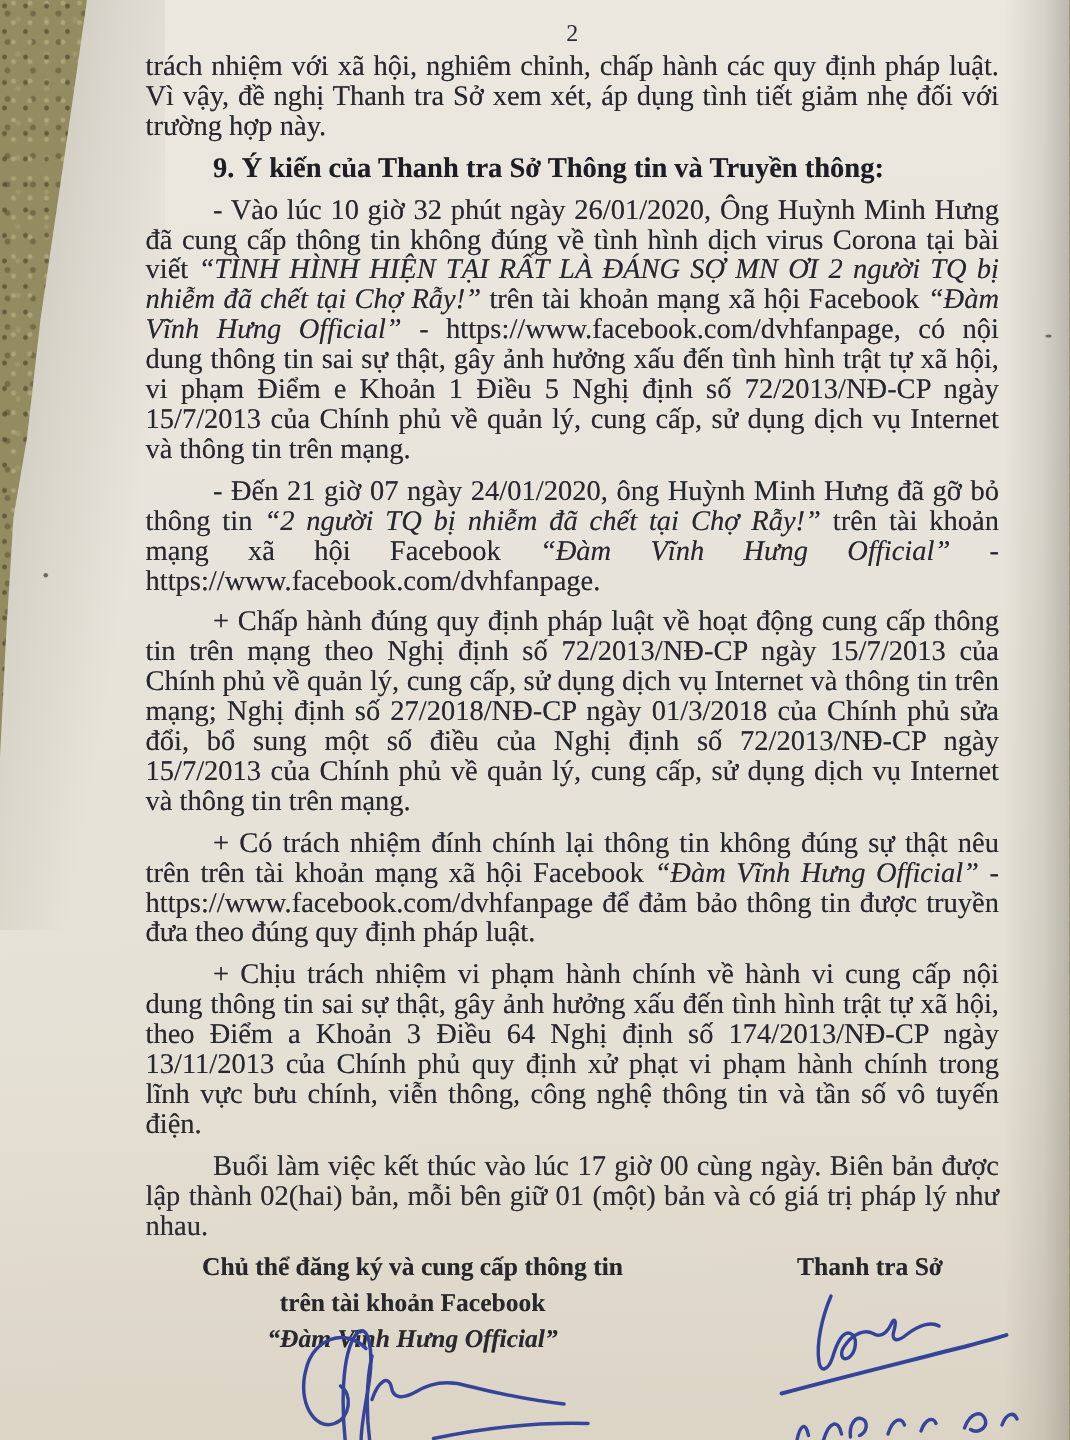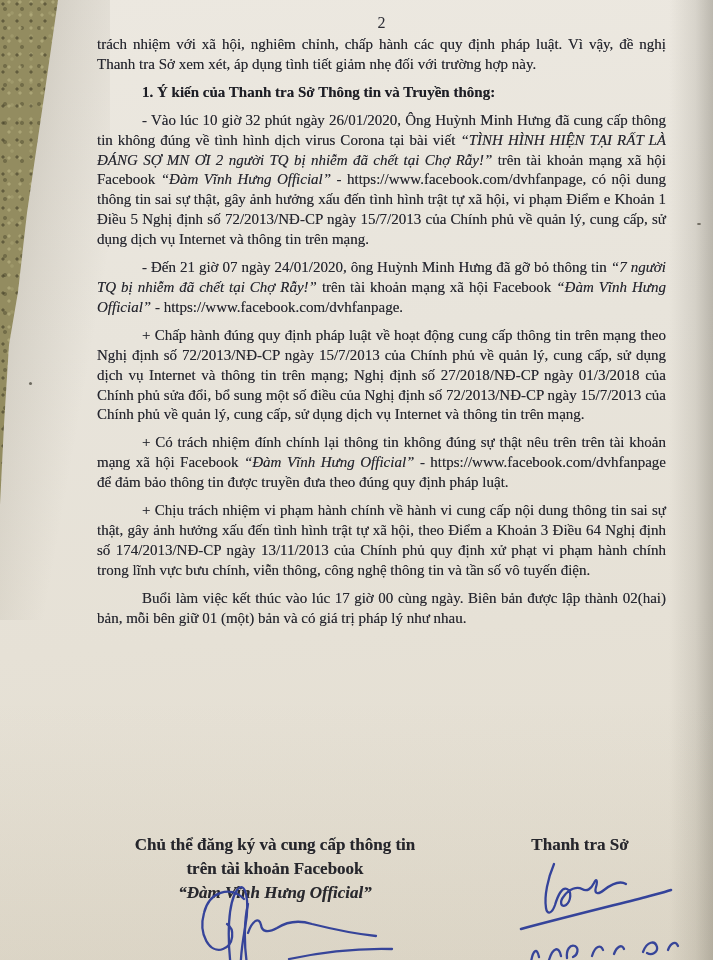--- a/index.html
+++ b/index.html
@@ -36,21 +36,21 @@
     position: absolute; left: 0; bottom: 0; width: 713px; height: 260px;
     background: linear-gradient(180deg, rgba(150,138,110,0) 0%, rgba(150,138,110,.10) 100%);
     pointer-events: none;
   }
   .page-number {
     position: absolute; left: 97px; top: 14px; width: 569px;
     text-align: center; font-size: 16px; color: #2b2c34;
   }
   .body-text {
     position: absolute; left: 97px; top: 35px; width: 569px;
-    font-size: 15px; line-height: 19.9px; color: #26272f;
+    font-size: 19px; line-height: 19.9px; color: #26272f;
     text-shadow: 0 0 .4px rgba(38,39,47,.55);
   }
   .para { margin: 0 0 8px 0; text-align: justify; }
   .para.indent { text-indent: 45px; }
   .para.bold { font-weight: bold; color: #1d1e25; margin-top: 3px; }
   .it { font-style: italic; }
   .bd { font-weight: bold; }
   .sig-left {
     position: absolute; left: 110px; top: 833px; width: 330px;
     text-align: center; font-weight: bold; font-size: 17px; line-height: 24px;
@@ -66,23 +66,23 @@
   .speck { position: absolute; border-radius: 50%; background: #6d6a60; }
 </style>
 </head>
 <body>
 
 <div class="paper">
   <div class="page-number">2</div>
 
   <div class="body-text" id="doc-body">
       <p class="para"><span>trách nhiệm với xã hội, nghiêm chỉnh, chấp hành các quy định pháp luật. Vì vậy, đề nghị Thanh tra Sở xem xét, áp dụng tình tiết giảm nhẹ đối với trường hợp này.</span></p>
-      <p class="para indent bold"><span class="bd">1. Ý kiến của Thanh tra Sở Thông tin và Truyền thông:</span></p>
+      <p class="para indent bold"><span class="bd">9. Ý kiến của Thanh tra Sở Thông tin và Truyền thông:</span></p>
       <p class="para indent"><span>- Vào lúc 10 giờ 32 phút ngày 26/01/2020, Ông Huỳnh Minh Hưng đã cung cấp thông tin không đúng về tình hình dịch virus Corona tại bài viết </span><span class="it">“TÌNH HÌNH HIỆN TẠI RẤT LÀ ĐÁNG SỢ MN ƠI 2 người TQ bị nhiễm đã chết tại Chợ Rẫy!”</span><span> trên tài khoản mạng xã hội Facebook </span><span class="it">“Đàm Vĩnh Hưng Official”</span><span> - https://www.facebook.com/dvhfanpage, có nội dung thông tin sai sự thật, gây ảnh hưởng xấu đến tình hình trật tự xã hội, vi phạm Điểm e Khoản 1 Điều 5 Nghị định số 72/2013/NĐ-CP ngày 15/7/2013 của Chính phủ về quản lý, cung cấp, sử dụng dịch vụ Internet và thông tin trên mạng.</span></p>
-      <p class="para indent"><span>- Đến 21 giờ 07 ngày 24/01/2020, ông Huỳnh Minh Hưng đã gỡ bỏ thông tin </span><span class="it">“7 người TQ bị nhiễm đã chết tại Chợ Rẫy!”</span><span> trên tài khoản mạng xã hội Facebook </span><span class="it">“Đàm Vĩnh Hưng Official”</span><span> - https://www.facebook.com/dvhfanpage.</span></p>
+      <p class="para indent"><span>- Đến 21 giờ 07 ngày 24/01/2020, ông Huỳnh Minh Hưng đã gỡ bỏ thông tin </span><span class="it">“2 người TQ bị nhiễm đã chết tại Chợ Rẫy!”</span><span> trên tài khoản mạng xã hội Facebook </span><span class="it">“Đàm Vĩnh Hưng Official”</span><span> - https://www.facebook.com/dvhfanpage.</span></p>
       <p class="para indent"><span>+ Chấp hành đúng quy định pháp luật về hoạt động cung cấp thông tin trên mạng theo Nghị định số 72/2013/NĐ-CP ngày 15/7/2013 của Chính phủ về quản lý, cung cấp, sử dụng dịch vụ Internet và thông tin trên mạng; Nghị định số 27/2018/NĐ-CP ngày 01/3/2018 của Chính phủ sửa đổi, bổ sung một số điều của Nghị định số 72/2013/NĐ-CP ngày 15/7/2013 của Chính phủ về quản lý, cung cấp, sử dụng dịch vụ Internet và thông tin trên mạng.</span></p>
       <p class="para indent"><span>+ Có trách nhiệm đính chính lại thông tin không đúng sự thật nêu trên trên tài khoản mạng xã hội Facebook </span><span class="it">“Đàm Vĩnh Hưng Official”</span><span> - https://www.facebook.com/dvhfanpage để đảm bảo thông tin được truyền đưa theo đúng quy định pháp luật.</span></p>
       <p class="para indent"><span>+ Chịu trách nhiệm vi phạm hành chính về hành vi cung cấp nội dung thông tin sai sự thật, gây ảnh hưởng xấu đến tình hình trật tự xã hội, theo Điểm a Khoản 3 Điều 64 Nghị định số 174/2013/NĐ-CP ngày 13/11/2013 của Chính phủ quy định xử phạt vi phạm hành chính trong lĩnh vực bưu chính, viễn thông, công nghệ thông tin và tần số vô tuyến điện.</span></p>
       <p class="para indent"><span>Buổi làm việc kết thúc vào lúc 17 giờ 00 cùng ngày. Biên bản được lập thành 02(hai) bản, mỗi bên giữ 01 (một) bản và có giá trị pháp lý như nhau.</span></p>
     </div>
 
   <div class="sig-left">
     <div class="line1">Chủ thể đăng ký và cung cấp thông tin</div>
     <div class="line2">trên tài khoản Facebook</div>
     <div class="line3">“Đàm Vĩnh Hưng Official”</div>

